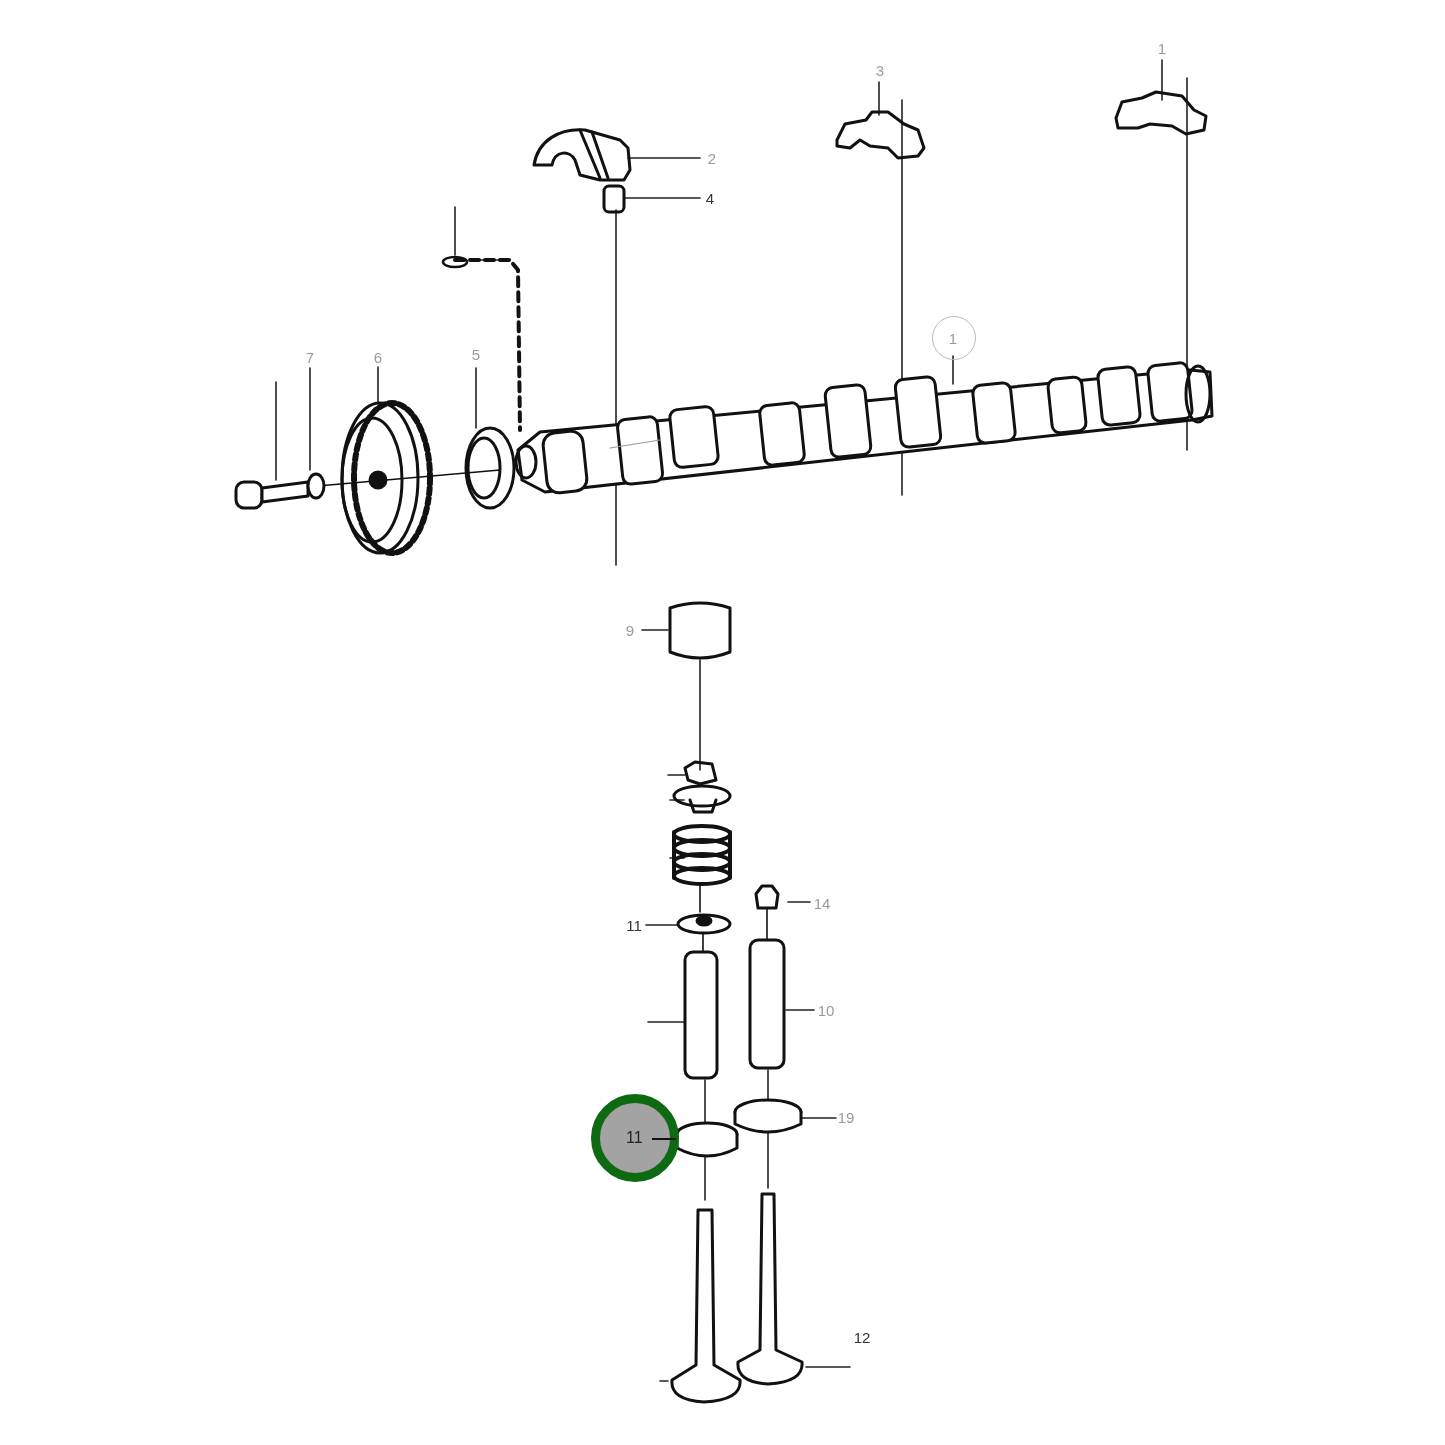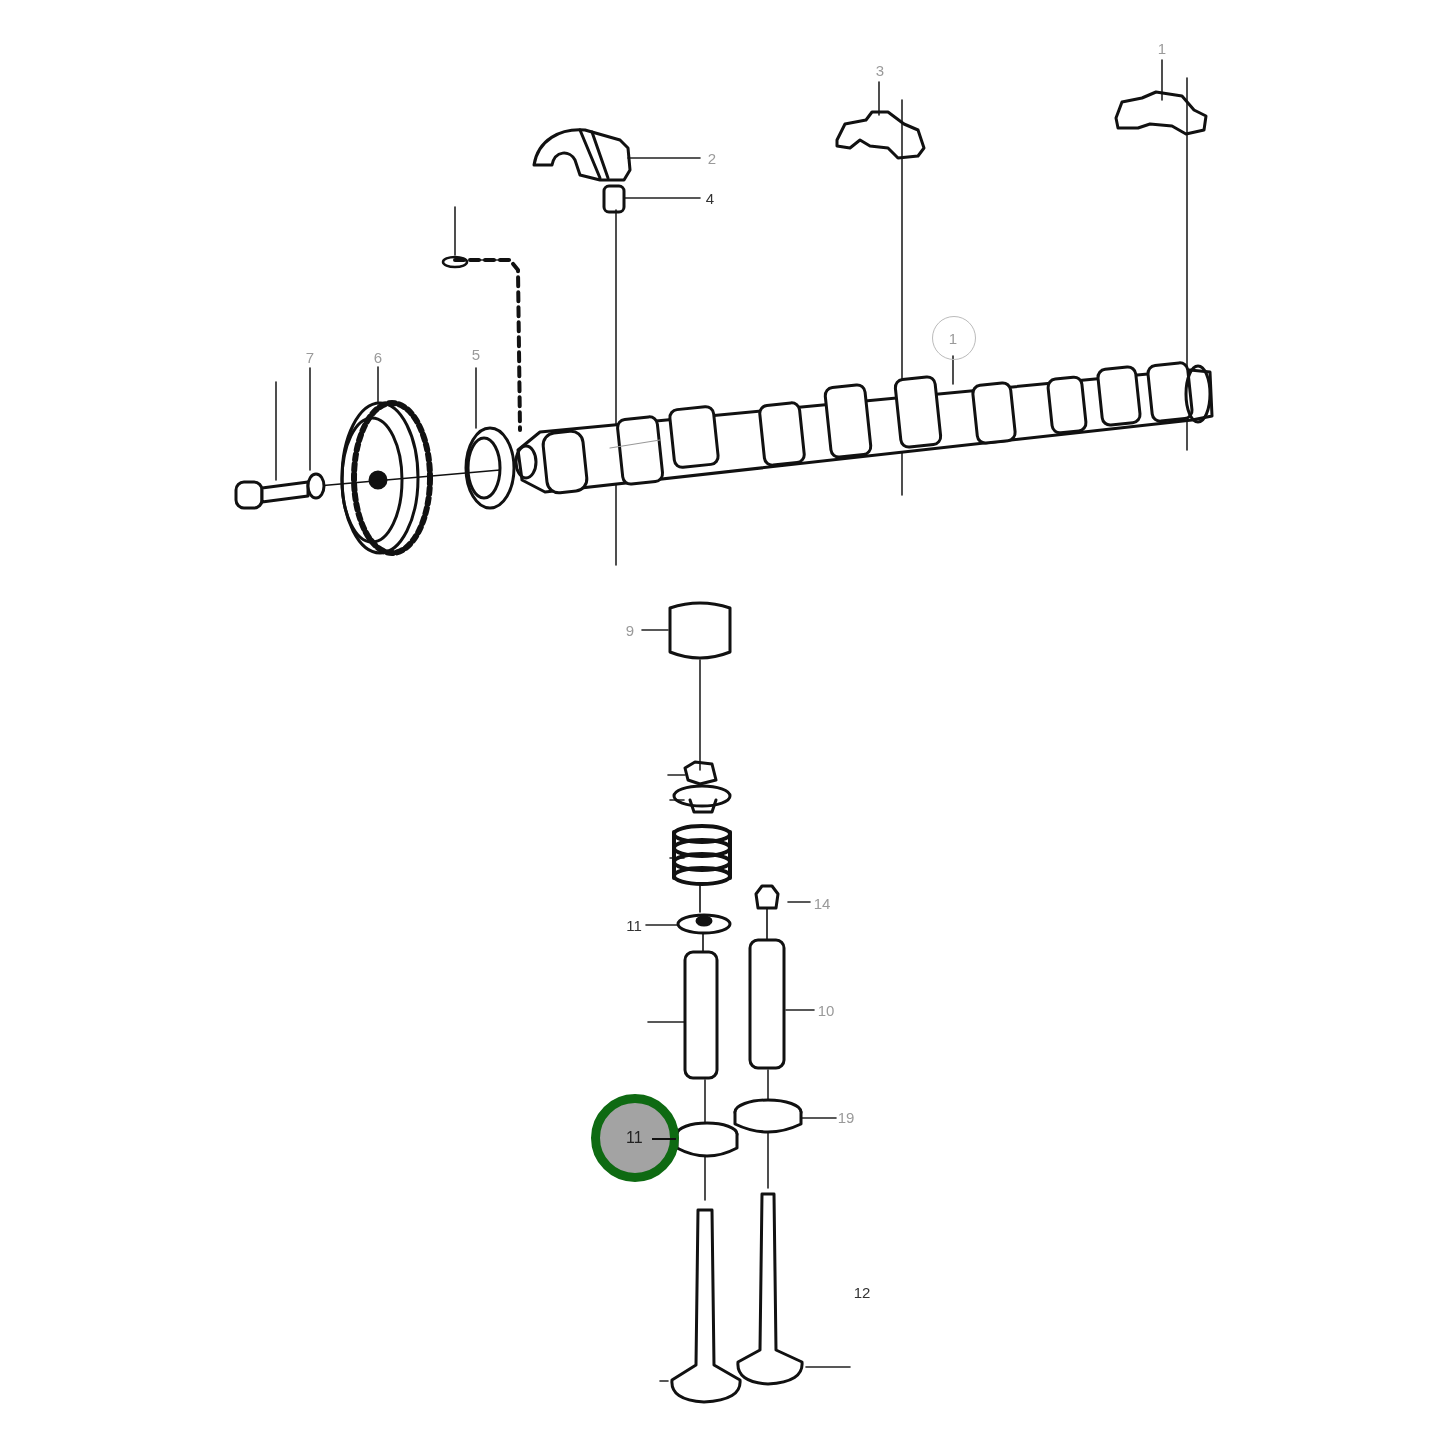--- a/index.html
+++ b/index.html
@@ -153,21 +153,21 @@
 <div class="lbl" style="left:880px;top:70px">3</div>
 <div class="lbl dark" style="left:710px;top:198px">4</div>
 <div class="lbl" style="left:476px;top:354px">5</div>
 <div class="lbl" style="left:378px;top:357px">6</div>
 <div class="lbl" style="left:310px;top:357px">7</div>
 <div class="lbl" style="left:630px;top:630px">9</div>
 <div class="lbl" style="left:826px;top:1010px">10</div>
 <div class="lbl" style="left:846px;top:1117px">19</div>
 <div class="lbl" style="left:822px;top:903px">14</div>
 <div class="lbl dark" style="left:634px;top:925px">11</div>
-<div class="lbl dark" style="left:862px;top:1292px">12</div>
+<div class="lbl dark" style="left:862px;top:1337px">12</div>
 
 <div style="position:absolute;left:932px;top:316px;width:42px;height:42px;border:1.5px solid #bbb;border-radius:50%;"></div>
 <div class="lbl" style="left:953px;top:338px">1</div>
 
 <div class="hl" style="left:591px;top:1094px;width:88px;height:88px;">
   <span>11</span>
 </div>
 <div style="position:absolute;left:652px;top:1138px;width:24px;height:2px;background:#111;"></div>
 
 </body></html>

